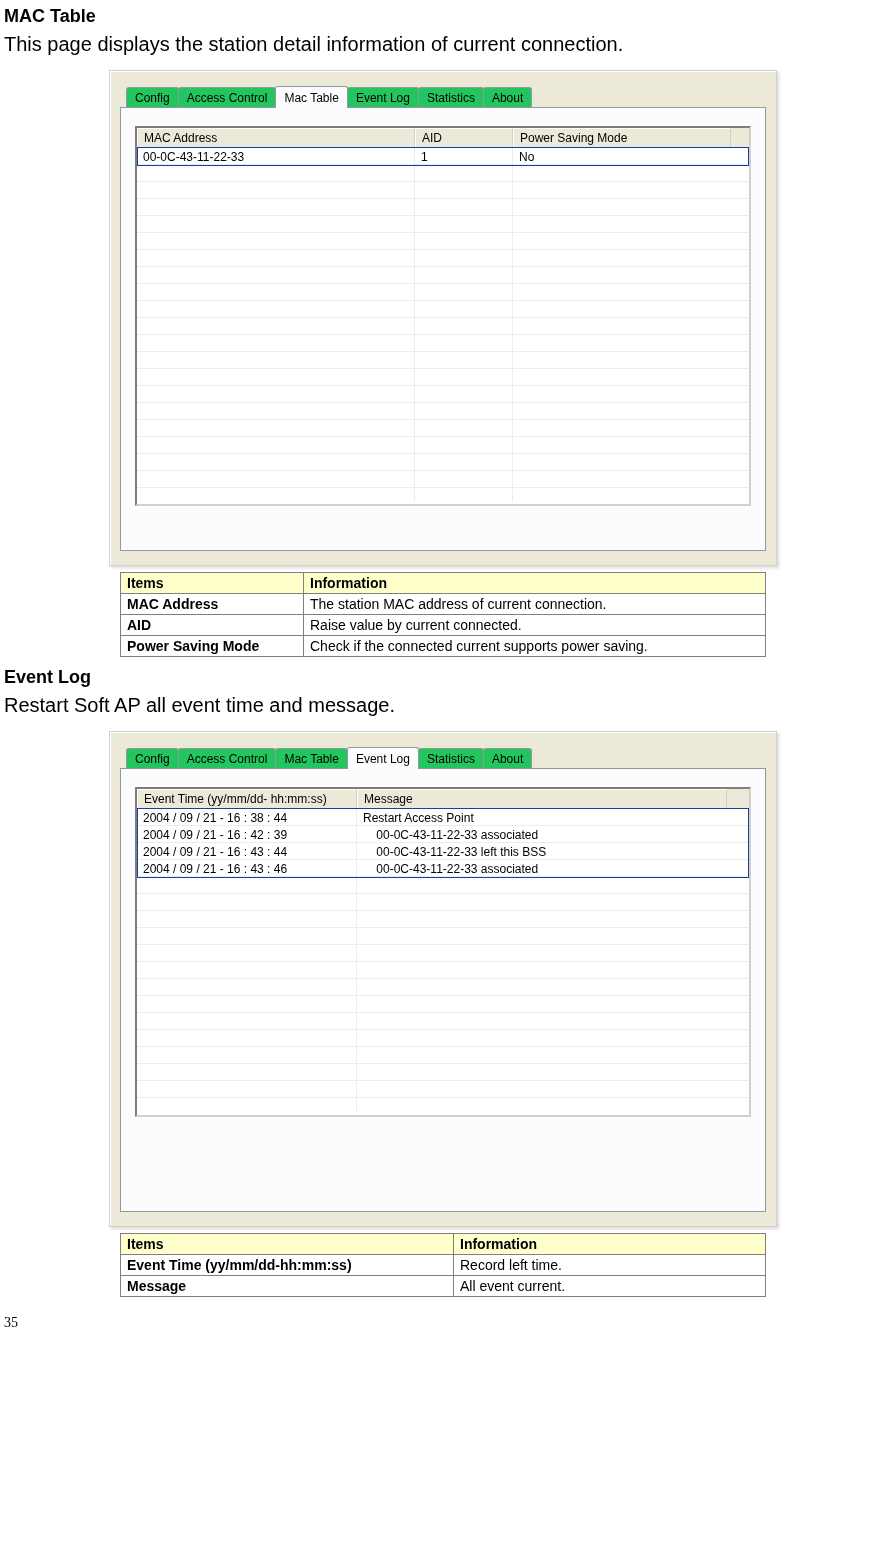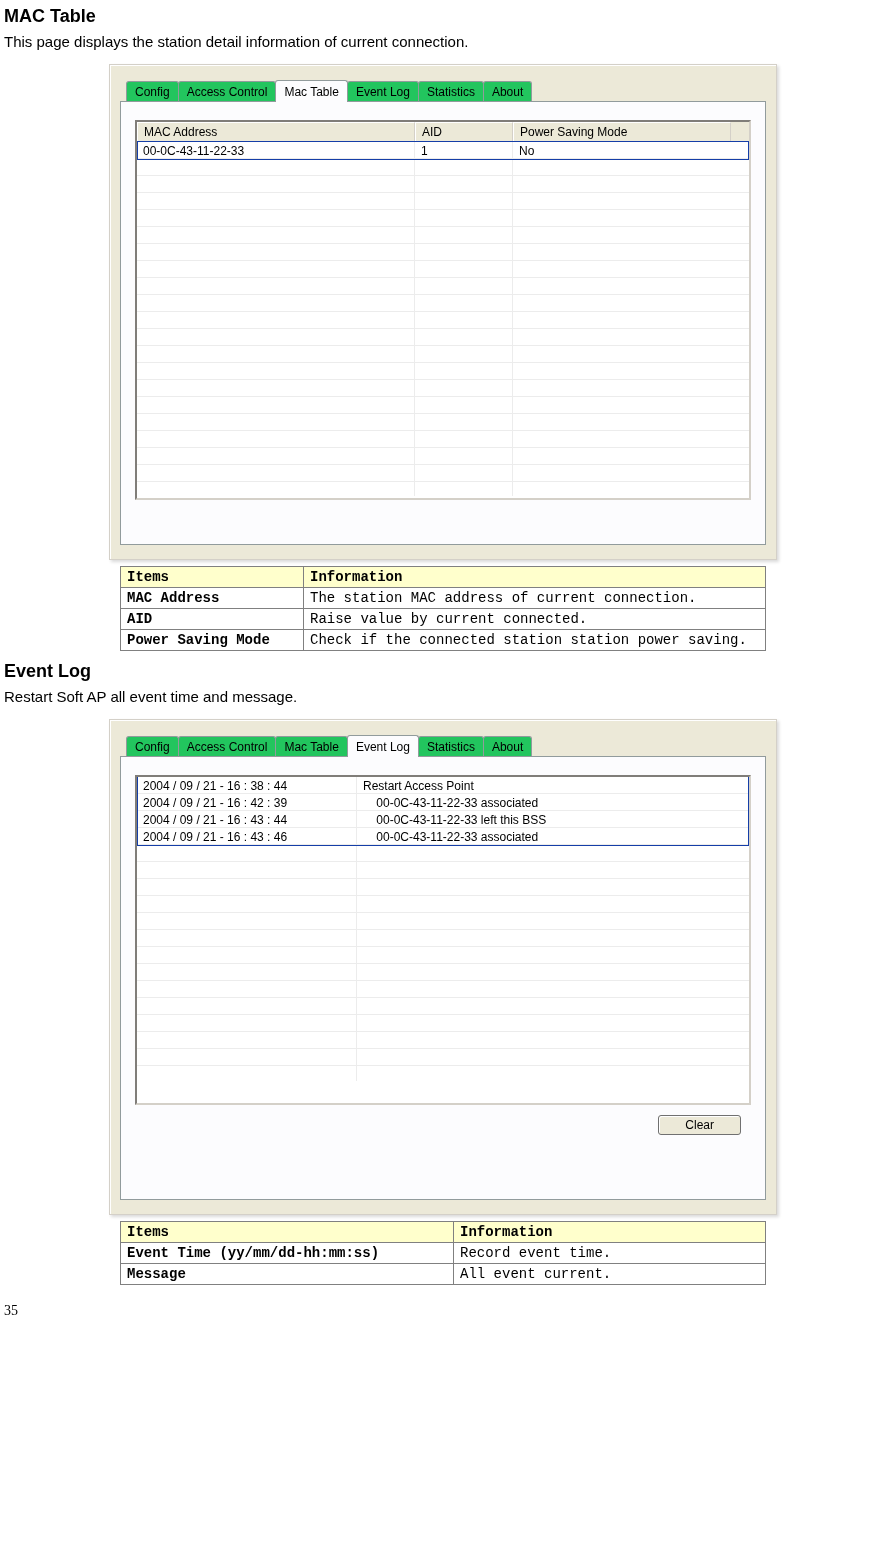--- a/index.html
+++ b/index.html
@@ -12,21 +12,21 @@
     background: #fff;
   }
   h2.section-title {
     font-family: Arial, sans-serif;
     font-size: 18px;
     font-weight: bold;
     margin: 6px 0 4px 0;
   }
   p.section-desc {
     font-family: Verdana, Arial, sans-serif;
-    font-size: 15px;
+    font-size: 20px;
     margin: 6px 0 14px 0;
   }
   .app-frame {
     width: 646px;
     margin: 0 auto 6px auto;
     background: #ece9d8;
     border: 1px solid #d4d0c8;
     box-shadow: inset 1px 1px 0 #fff, 2px 2px 3px rgba(0,0,0,0.15);
     padding: 14px 10px 14px 10px;
     position: relative;
@@ -141,21 +141,20 @@
     width: 646px;
     margin: 2px auto 10px auto;
     font-family: Verdana, Arial, sans-serif;
     font-size: 14px;
   }
   table.desc-table th, table.desc-table td {
     border: 1px solid #808080;
     padding: 2px 6px;
     text-align: left;
     vertical-align: top;
-    font-family: Liberation Mono, monospace;
   }
   table.desc-table th {
     background: #ffffcc;
     font-weight: bold;
   }
   table.desc-table td.item-col {
     font-weight: bold;
     width: 170px;
   }
   table.desc-table.event td.item-col {
@@ -230,75 +229,76 @@
   <tr>
     <td class="item-col">MAC Address</td>
     <td>The station MAC address of current connection.</td>
   </tr>
   <tr>
     <td class="item-col">AID</td>
     <td>Raise value by current connected.</td>
   </tr>
   <tr>
     <td class="item-col">Power Saving Mode</td>
-    <td style="text-align:justify">Check if the connected station station power saving.</td>
+    <td style="text-align:justify">Check if the connected current supports power saving.</td>
   </tr>
 </tbody>
   </table>
 
 <h2 class="section-title">Event Log</h2>
 <p class="section-desc">Restart Soft AP all event time and message.</p>
 
 <div class="app-frame">
   <div class="tabbar">
     <div class="tab">Config</div>
     <div class="tab">Access Control</div>
     <div class="tab">Mac Table</div>
     <div class="tab active">Event Log</div>
     <div class="tab">Statistics</div>
     <div class="tab">About</div>
   </div>
   <div class="tabsheet lv-event">
     <div class="listview">
+      <div class="listview-header">
+        <div class="col col1">Event Time (yy/mm/dd- hh:mm:ss)</div>
+        <div class="col col2">Message</div>
+      </div>
       <div class="listview-body">
         <div class="grid-overlay"></div>
         <div class="selection-box" style="left:0; right:0; top:-1px; height:68px;"></div>
         <div class="listview-row">
           <div class="cell cell1">2004 / 09 / 21 - 16 : 38 : 44</div>
           <div class="cell cell2">Restart Access Point</div>
         </div>
         <div class="listview-row">
           <div class="cell cell1">2004 / 09 / 21 - 16 : 42 : 39</div>
           <div class="cell cell2" style="white-space:pre">    00-0C-43-11-22-33 associated</div>
         </div>
         <div class="listview-row">
           <div class="cell cell1">2004 / 09 / 21 - 16 : 43 : 44</div>
           <div class="cell cell2" style="white-space:pre">    00-0C-43-11-22-33 left this BSS</div>
         </div>
         <div class="listview-row">
           <div class="cell cell1">2004 / 09 / 21 - 16 : 43 : 46</div>
           <div class="cell cell2" style="white-space:pre">    00-0C-43-11-22-33 associated</div>
         </div>
       </div>
-    </div>
-    <div class="clear-btn-row">
-      <button class="win-button">Clear</button>
     </div>
   </div>
 </div>
 
 <table class="desc-table event">
   <tbody>
       <tr>
     <th>Items</th>
     <th>Information</th>
   </tr>
   <tr>
     <td class="item-col">Event Time (yy/mm/dd-hh:mm:ss)</td>
-    <td>Record event time.</td>
+    <td>Record left time.</td>
   </tr>
   <tr>
     <td class="item-col">Message</td>
     <td>All event current.</td>
   </tr>
 </tbody>
   </table>
 
 <div class="page-num">35</div>
 

